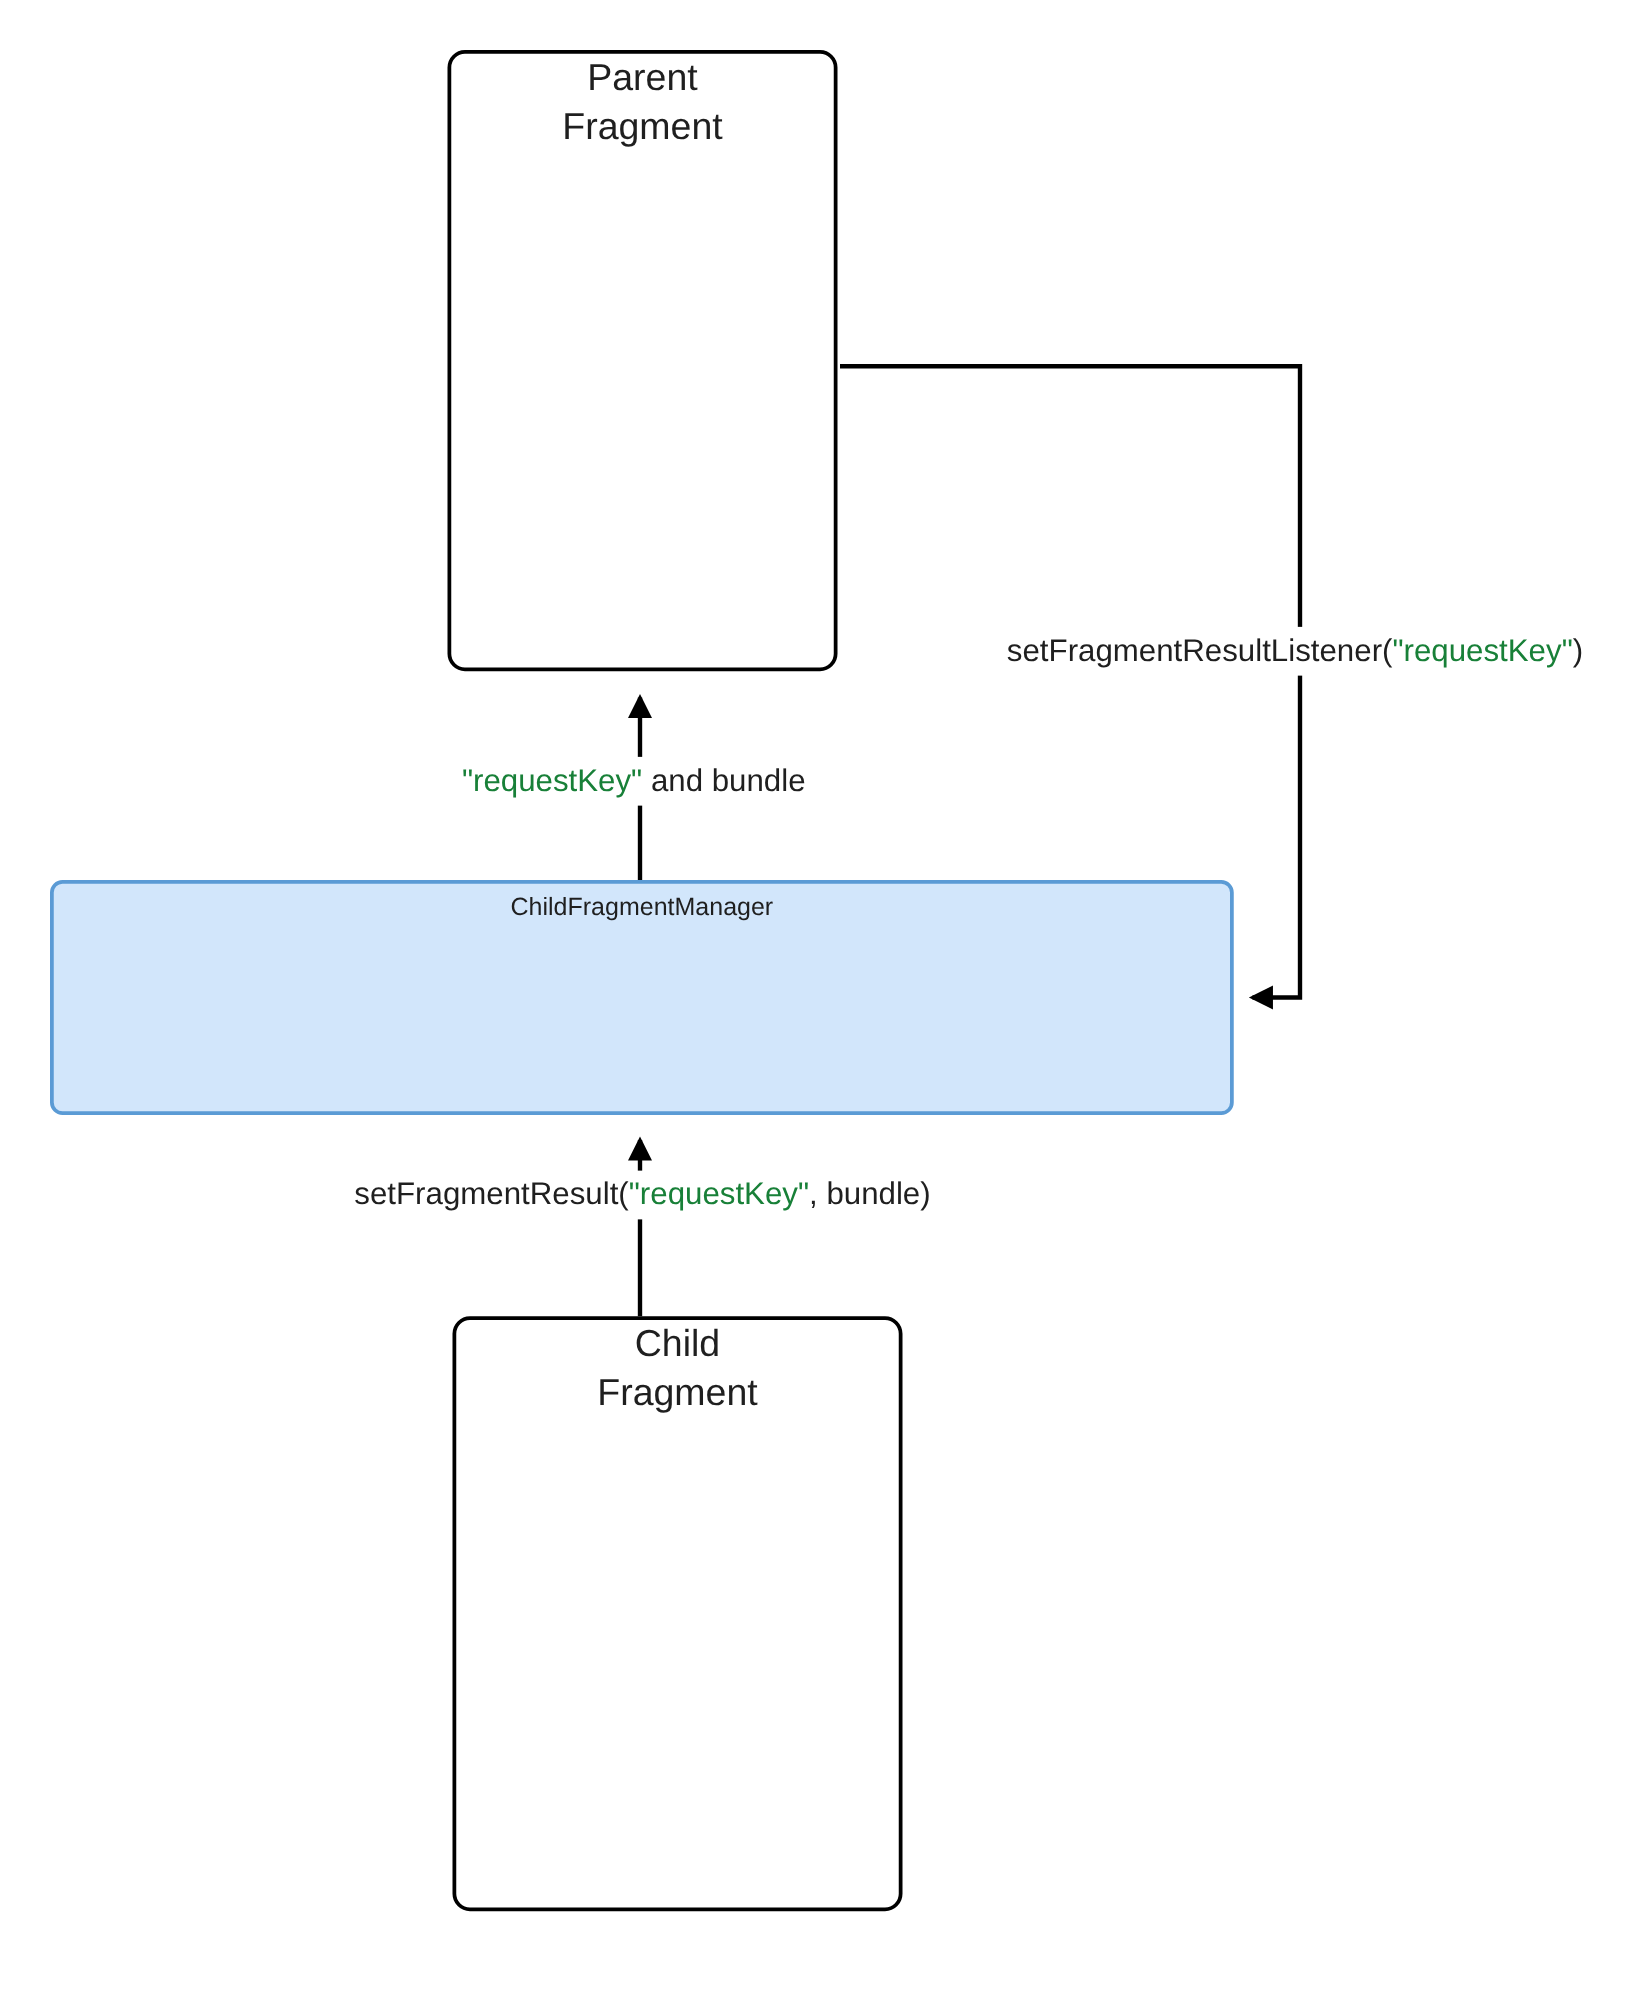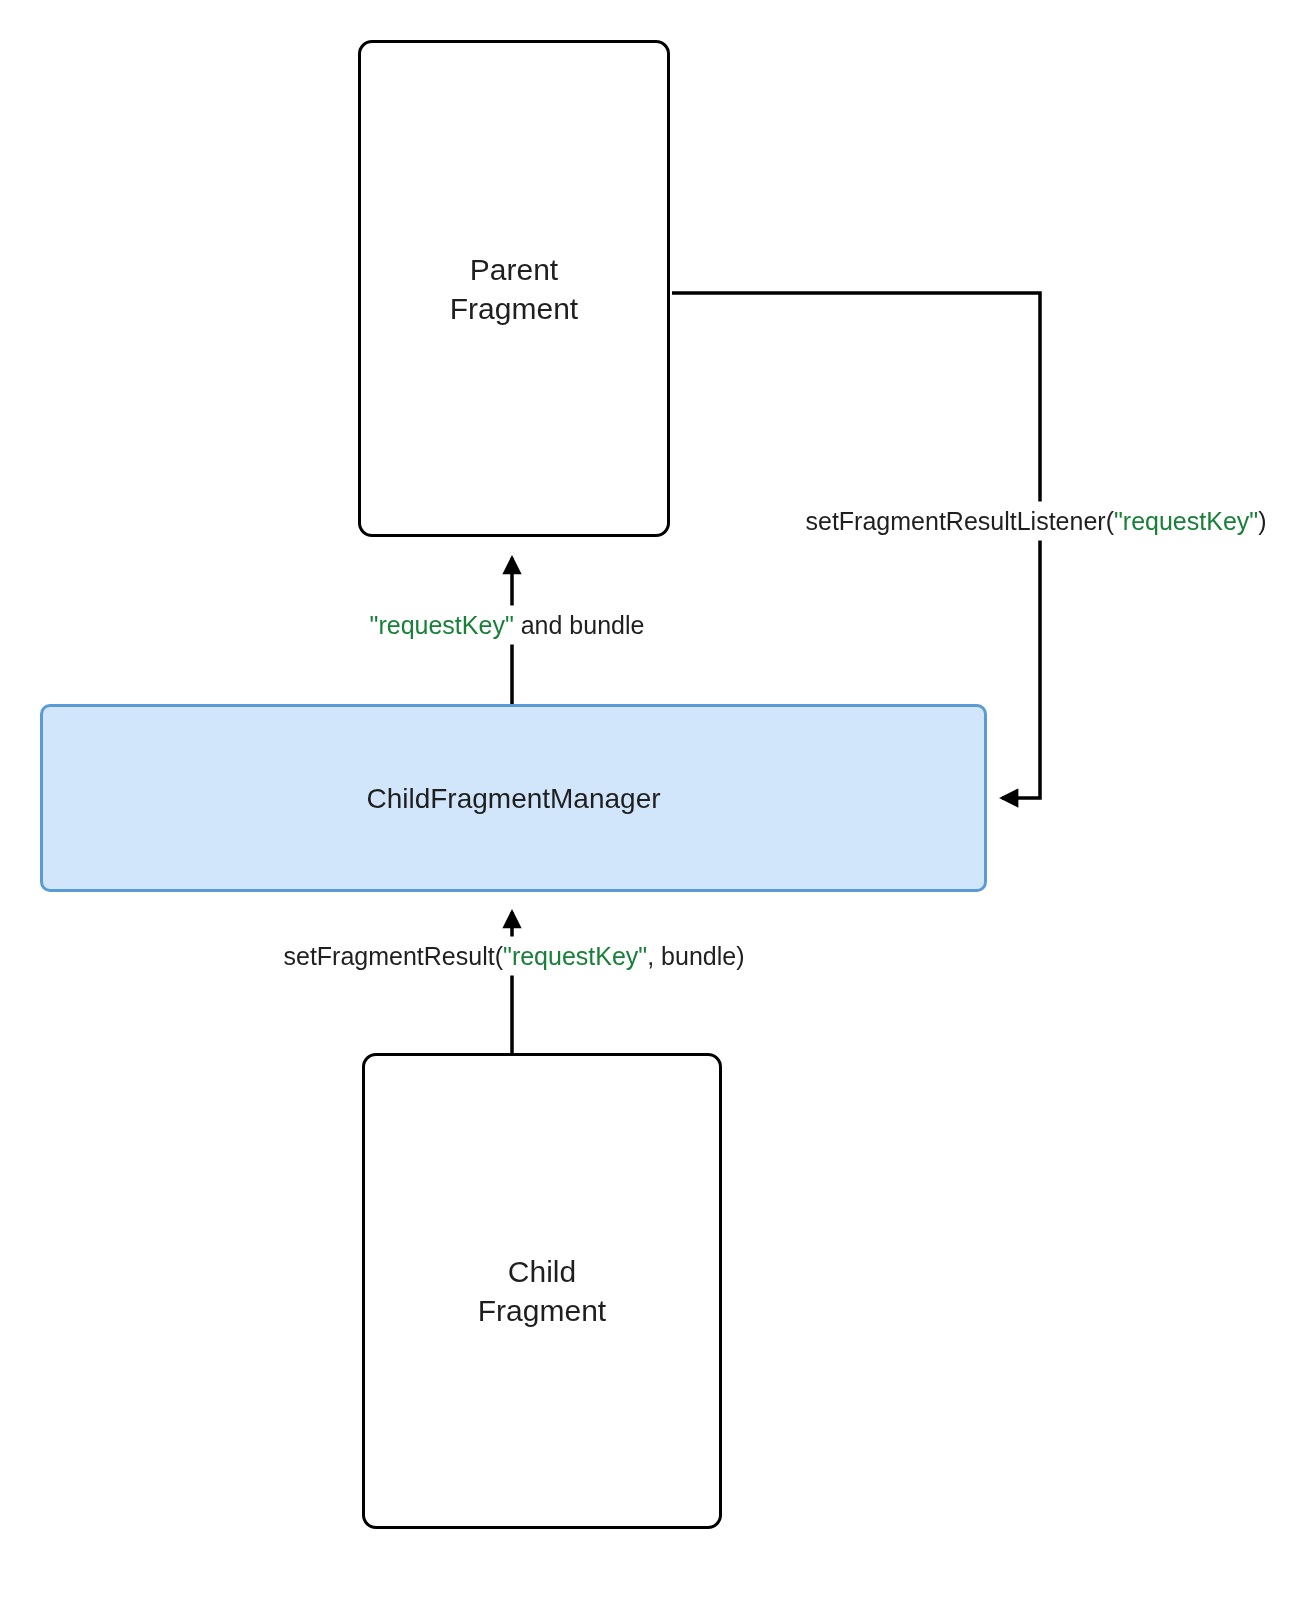--- a/index.html
+++ b/index.html
@@ -17,42 +17,42 @@
   .arrows {
     position: absolute;
     left: 0; top: 0;
     width: 1313px; height: 1600px;
     pointer-events: none;
   }
 
   .node {
     position: absolute;
     display: flex;
-    align-items: center;
+    align-items: flex-start;
     justify-content: center;
     text-align: center;
     background: #ffffff;
     border: 3px solid #000000;
     border-radius: 14px;
     font-size: 30px;
     line-height: 39px;
     color: #1f1f1f;
   }
   .node .node-label { white-space: pre-line; }
 
   .node-parent { left: 358px; top: 40px;  width: 312px; height: 497px; }
   .node-child  { left: 362px; top: 1053px; width: 360px; height: 476px; }
 
   .node-manager {
     left: 40px; top: 704px;
     width: 947px; height: 188px;
     background: #d2e6fb;
     border: 3px solid #5b9bd5;
     border-radius: 10px;
-    font-size: 28px;
+    font-size: 20px;
   }
 
   .edge-label {
     position: absolute;
     transform: translate(-50%, -50%);
     background: #ffffff;
     padding: 5px 8px;
     font-size: 25px;
     white-space: nowrap;
     color: #1f1f1f;

